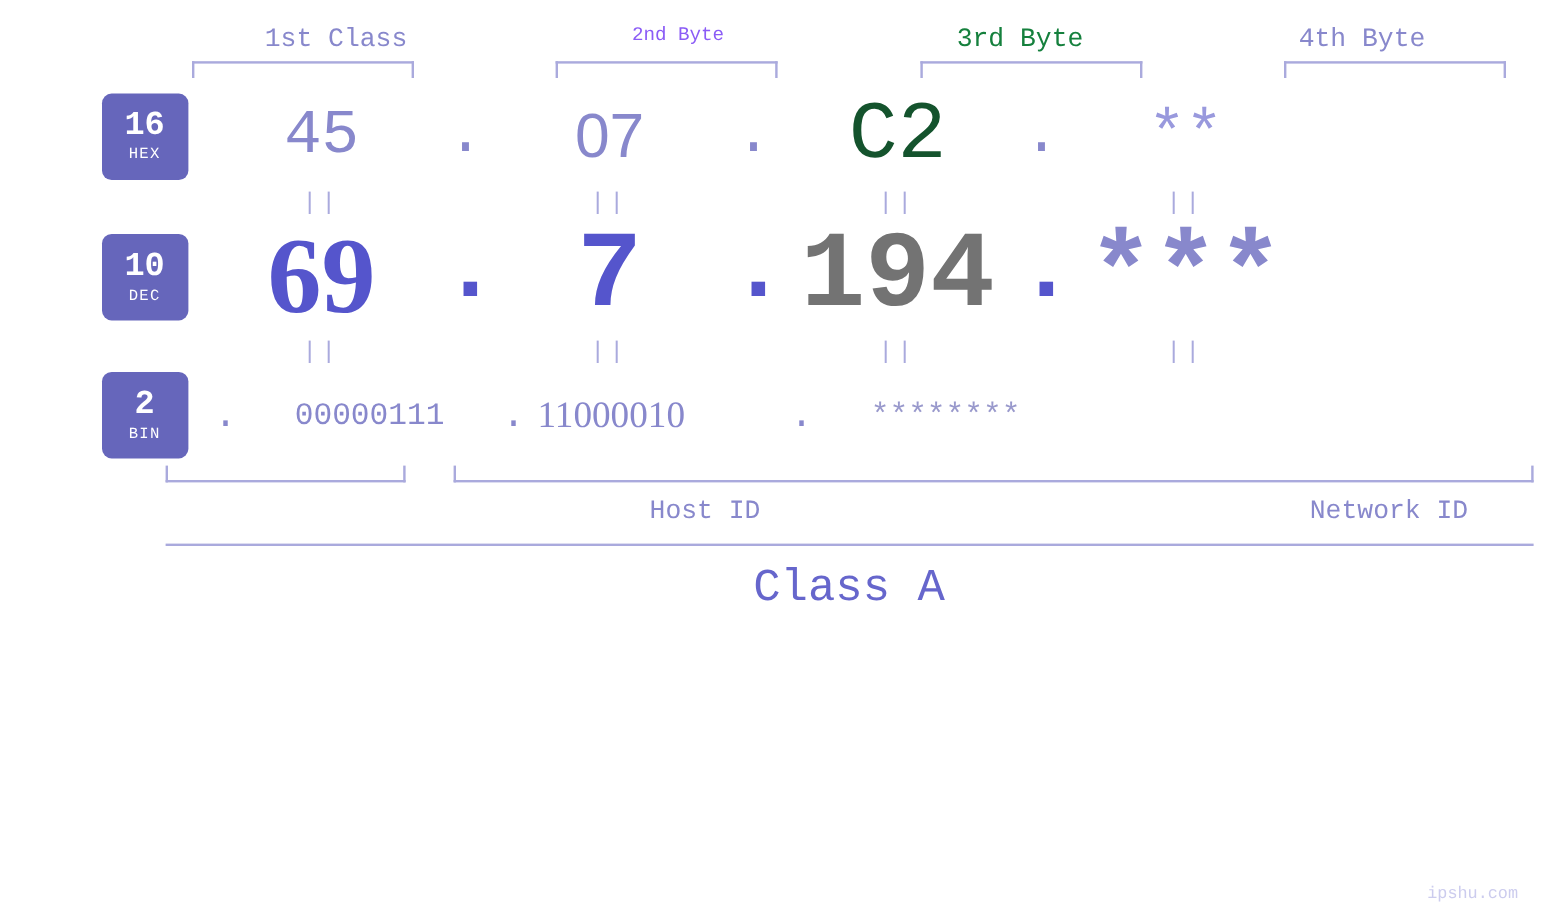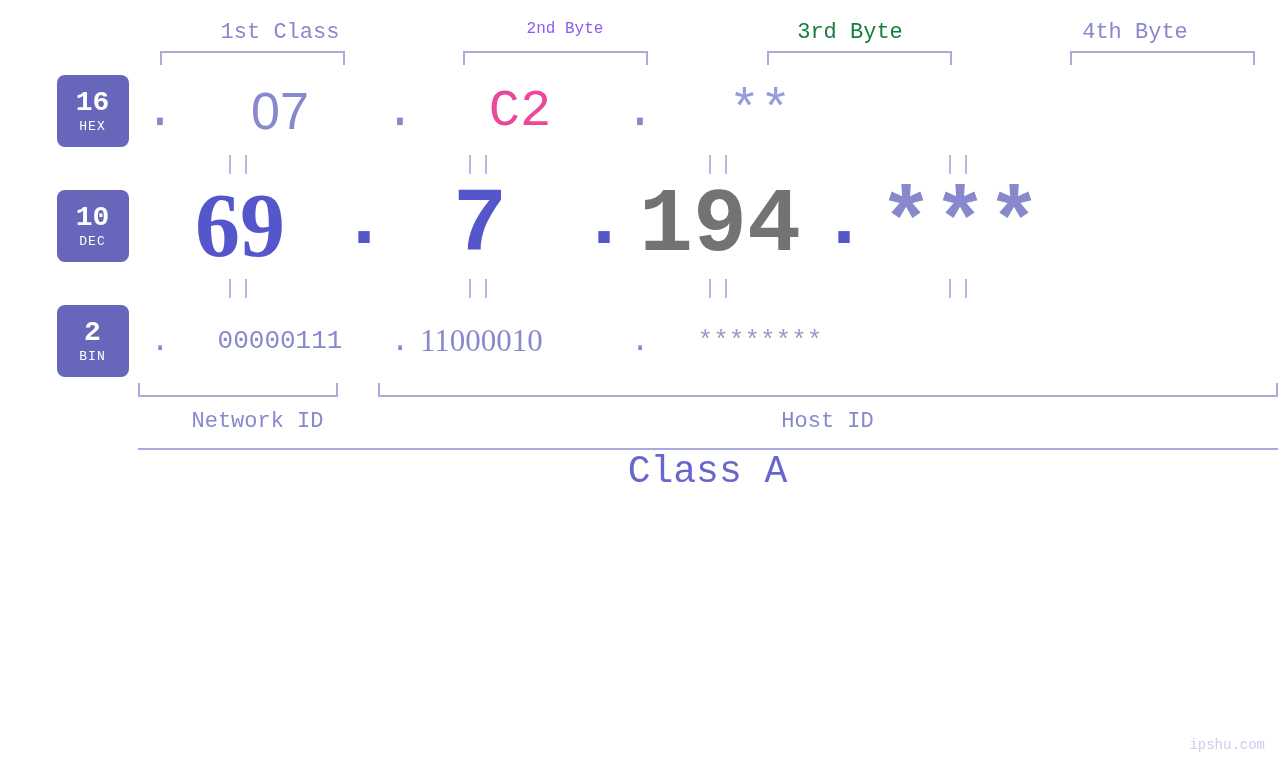--- a/index.html
+++ b/index.html
@@ -46,20 +46,21 @@
       font-size: 13px;
       font-weight: normal;
       letter-spacing: 1px;
     }
 
     
     .full-row {
       display: flex;
       align-items: center;
       width: 1285px;
+      padding-left: 28px;
     }
 
     .left-badge-cell {
       width: 140px;
       display: flex;
       justify-content: center;
       align-items: center;
       padding-left: 45px;
     }
 
@@ -92,24 +93,25 @@
   </div>
 
   <div class="full-row">
     <div class="left-badge-cell">
       <div class="badge">
         <span class="badge-num">16</span>
         <span class="badge-sub">HEX</span>
       </div>
     </div>
     <div class="right-data">
+      <div style="width:200px; text-align:center; color:#8888cc; font-size:52px; font-family:'Courier New',monospace;">45</div>
       <div style="width:40px; text-align:center; color:#8888cc; font-size:50px; font-family:'Courier New',monospace;">.</div>
       <div style="width:200px; text-align:center; color:#8888cc; font-size:52px; font-family:Liberation Sans, sans-serif;">07</div>
       <div style="width:40px; text-align:center; color:#8888cc; font-size:50px; font-family:'Courier New',monospace;">.</div>
-      <div style="width:200px; text-align:center; color:#ec4899; font-size:52px; font-family:'Courier New',monospace;">C2</div>
+      <div style="width:200px; text-align:center; color:#14532d; font-size:68px; font-family:'Courier New',monospace;">C2</div>
       <div style="width:40px; text-align:center; color:#8888cc; font-size:50px; font-family:'Courier New',monospace;">.</div>
       <div style="width:200px; text-align:center; color:#9999dd; font-size:52px; font-family:'Courier New',monospace;">**</div>
     </div>
   </div>
 
   <div class="full-row" style="height:34px;">
     <div class="left-badge-cell"></div>
     <div class="right-data">
       <div style="width:200px; text-align:center; color:#aaaadd; font-size:20px; letter-spacing:4px; font-family:'Courier New',monospace;">||</div>
       <div style="width:40px;"></div>
@@ -172,24 +174,24 @@
   <div style="width:1140px; margin-left:130px; margin-top:6px; position:relative;">
 
     <div style="position:relative; height:18px; width:100%;">
 
       <div style="position:absolute; left:0; width:200px; height:14px; border:2px solid #aaaadd; border-top:none;"></div>
 
       <div style="position:absolute; left:240px; right:0; height:14px; border:2px solid #aaaadd; border-top:none;"></div>
     </div>
 
     <div style="display:flex; width:100%; margin-top:8px;">
+      <div style="flex:1; text-align:center; color:#8888cc; font-size:22px; font-family:'Courier New',monospace;">Host ID</div>
       <div style="width:240px; text-align:center; color:#8888cc; font-size:22px; font-family:'Courier New',monospace;">Network ID</div>
-      <div style="flex:1; text-align:center; color:#8888cc; font-size:22px; font-family:'Courier New',monospace;">Host ID</div>
     </div>
   </div>
 
-  <div style="width:1140px; margin-left:130px; margin-top:14px; border-top:2px solid #aaaadd; text-align:center;">
+  <div style="width:1140px; margin-left:130px; margin-top:14px; border-top:2px solid #aaaadd; padding-top:14px; text-align:center;">
     <span style="color:#6666cc; font-size:38px; font-family:'Courier New',monospace;">Class A</span>
   </div>
 
   <div style="position:absolute; bottom:14px; right:20px; color:#ccccee; font-size:14px; font-family:'Courier New',monospace;">ipshu.com</div>
 
 </div>
 
 </body></html>

